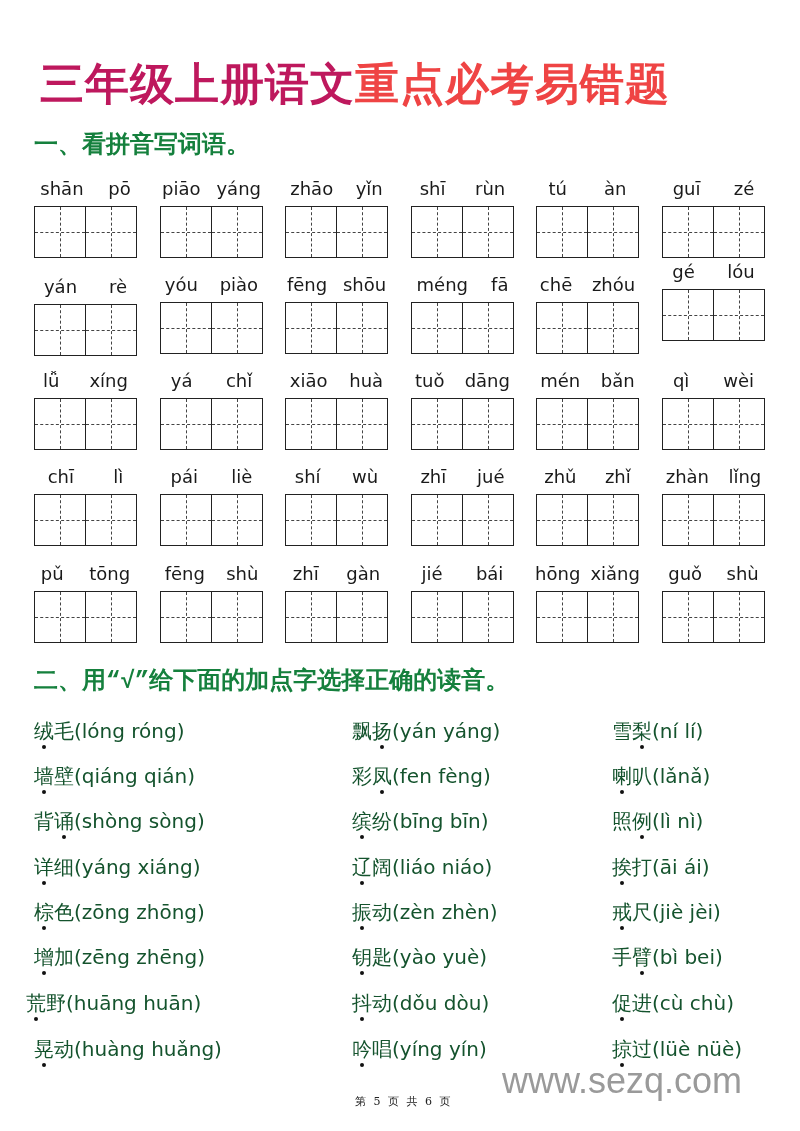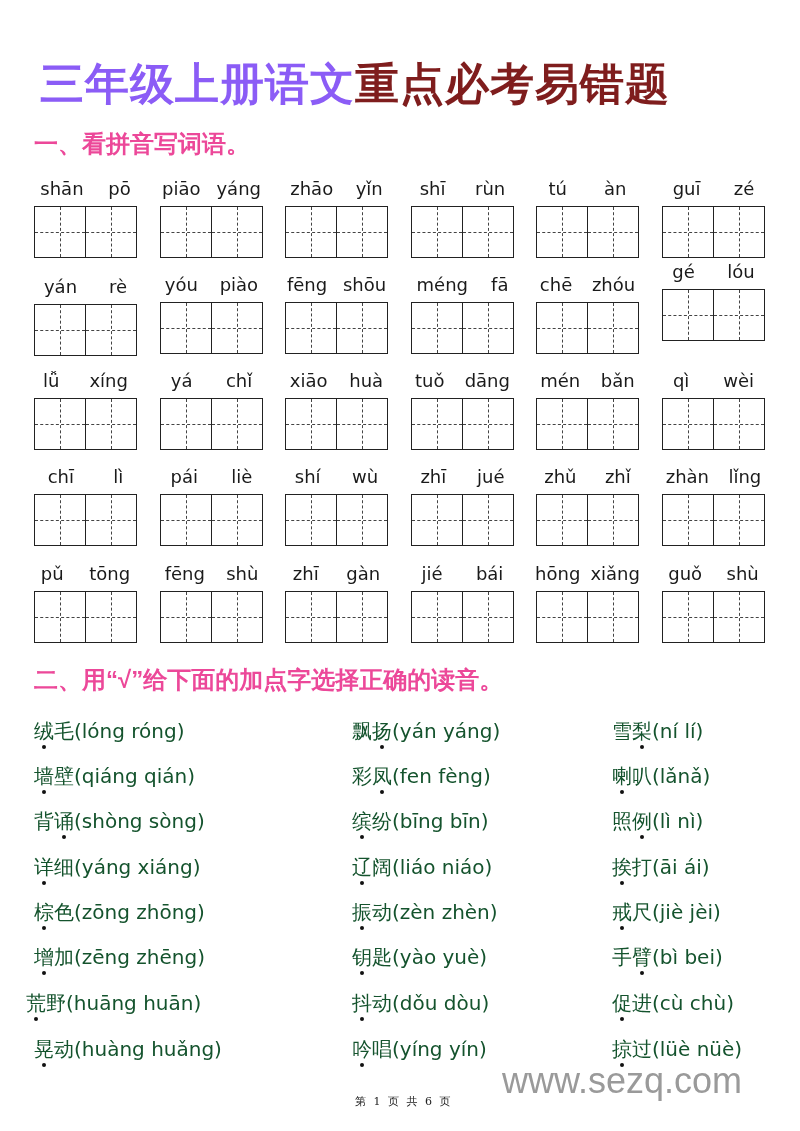--- a/index.html
+++ b/index.html
@@ -5,25 +5,25 @@
   html, body { margin: 0; padding: 0; }
   body {
     width: 800px; height: 1131px; background: #ffffff; position: relative; overflow: hidden;
     font-family: "DejaVu Sans", sans-serif; color: #111;
   }
   .title {
     position: absolute; left: 40px; top: 54px; height: 60px;
     font-family: "DejaVu Serif", serif; font-weight: bold; font-size: 44px; letter-spacing: 1px;
     white-space: nowrap; line-height: 60px;
   }
-  .title .black { color: #8b5cf6; }
-  .title .red { color: #7f1d1d; font-family: Liberation Serif, serif; }
+  .title .black { color: #be185d; }
+  .title .red { color: #ef4444; font-family: Liberation Serif, serif; }
   .section-head {
-    position: absolute; left: 34px; font-family: Liberation Sans, sans-serif; font-weight: bold;
-    font-size: 24px; white-space: nowrap; color: #ec4899;
+    position: absolute; left: 34px; font-family: Liberation Mono, monospace; font-weight: bold;
+    font-size: 24px; white-space: nowrap; color: #15803d;
   }
   .grid-item { position: absolute; width: 103px; }
   .pinyin {
     display: flex; justify-content: space-around; height: 26px; line-height: 26px;
     font-size: 18px; color: #1a1a1a; white-space: nowrap; margin: 0 -6px; text-align: center;
   }
   .boxes {
     position: absolute; top: 30px; left: 0; width: 101px; height: 50px;
     border: 1.5px solid #222; display: flex;
   }
@@ -390,13 +390,13 @@
     <div class="q-item" style="left: 612px; top: 761px;"><span class="word"><span class="dot-char">喇</span><span class="">叭</span></span><span>(lǎnǎ)</span></div>
     <div class="q-item" style="left: 612px; top: 806px;"><span class="word"><span class="">照</span><span class="dot-char">例</span></span><span>(lì nì)</span></div>
     <div class="q-item" style="left: 612px; top: 852px;"><span class="word"><span class="dot-char">挨</span><span class="">打</span></span><span>(āi ái)</span></div>
     <div class="q-item" style="left: 612px; top: 897px;"><span class="word"><span class="dot-char">戒</span><span class="">尺</span></span><span>(jiè jèi)</span></div>
     <div class="q-item" style="left: 612px; top: 942px; text-align: center;"><span class="word"><span class="">手</span><span class="dot-char">臂</span></span><span>(bì bei)</span></div>
     <div class="q-item" style="left: 612px; top: 988px;"><span class="word"><span class="dot-char">促</span><span class="">进</span></span><span>(cù chù)</span></div>
     <div class="q-item" style="left: 612px; top: 1034px;"><span class="word"><span class="dot-char">掠</span><span class="">过</span></span><span>(lüè nüè)</span></div>
   </div>
 
 <div class="watermark">www.sezq.com</div>
-<div class="footer">第 1 页 共 6 页</div>
+<div class="footer">第 5 页 共 6 页</div>
 
 </body></html>

